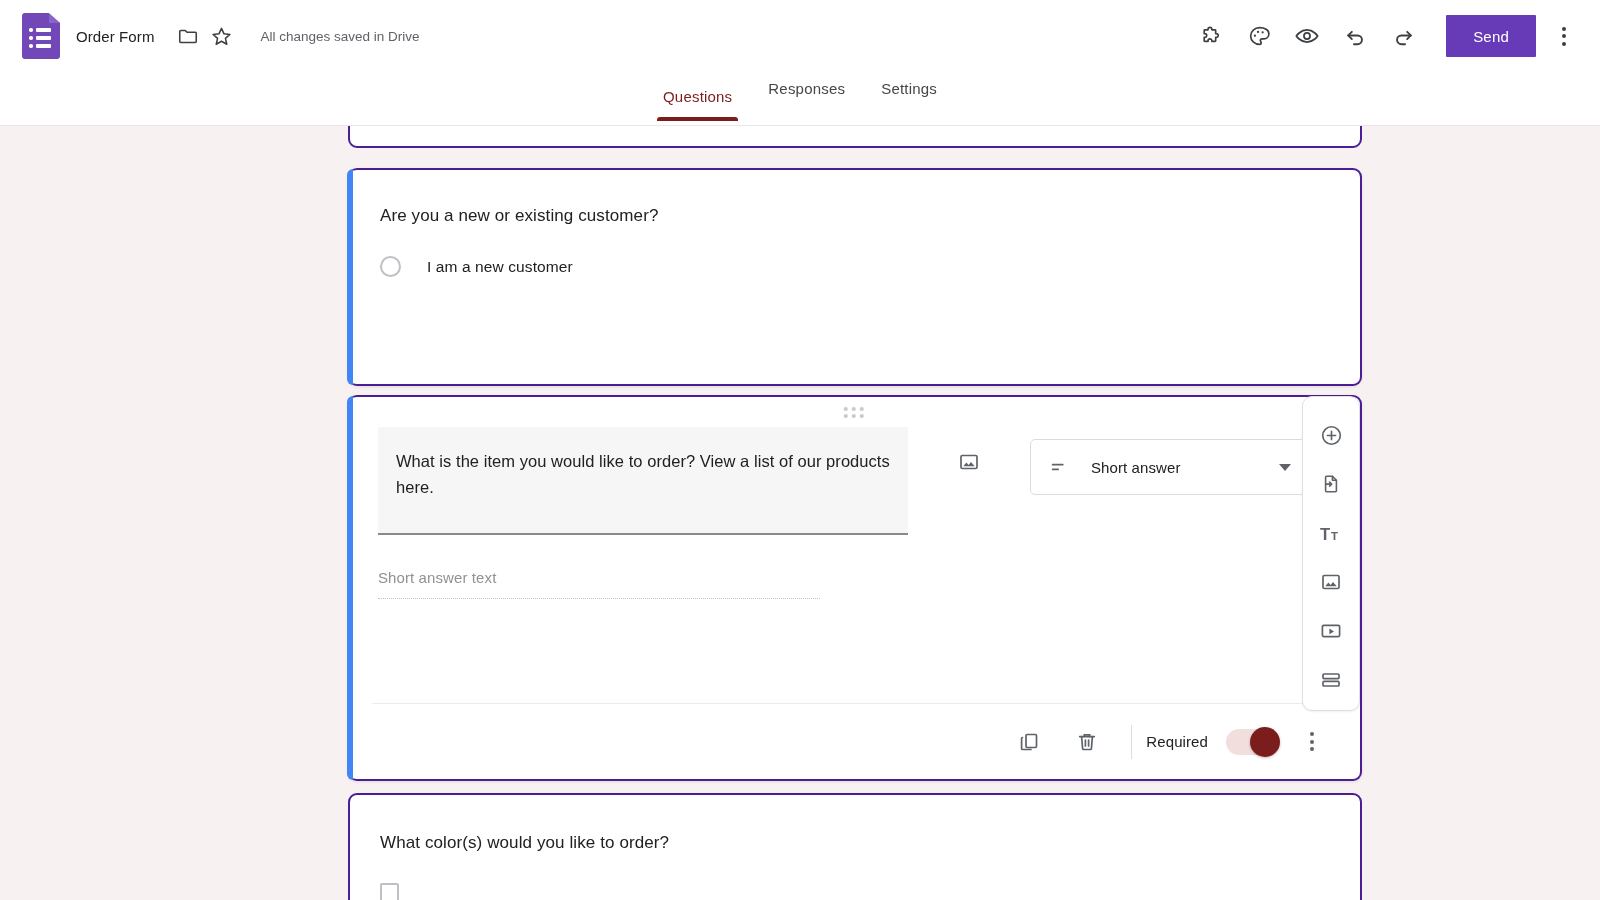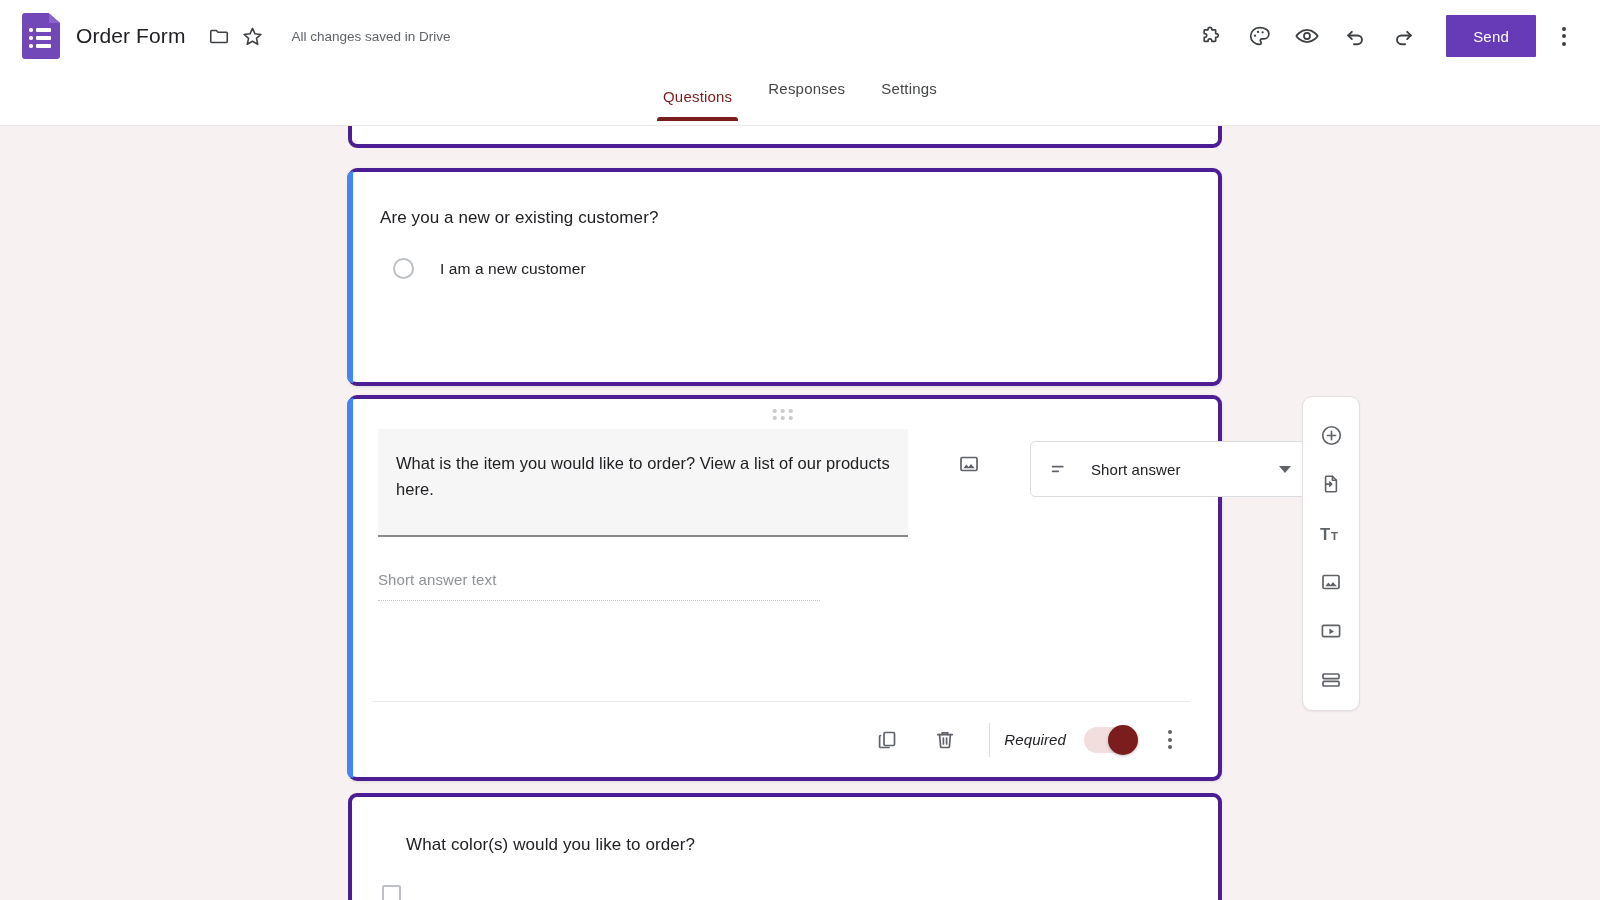--- a/index.html
+++ b/index.html
@@ -36,21 +36,21 @@
     width: 30%; height: 22%;
     background: #8a63c9;
     clip-path: polygon(0 0, 100% 100%, 0 100%);
   }
   .forms-logo .lines { position: absolute; left: 7px; top: 15px; }
   .forms-logo .lrow { display: flex; align-items: center; margin-bottom: 4.5px; }
   .forms-logo .dot { width: 3.5px; height: 3.5px; border-radius: 50%; background: #fff; margin-right: 3px; }
   .forms-logo .bar { width: 15px; height: 3.5px; background: #fff; border-radius: 1px; }
 
   .doc-title {
-    font-size: 21px; color: #202124;
+    font-size: 15px; color: #202124;
     letter-spacing: .1px;
     white-space: nowrap;
     margin-right: 16px;
   }
   .hdr-icon-btn {
     width: 34px; height: 34px;
     display: flex; align-items: center; justify-content: center;
     border-radius: 50%; flex: none;
   }
   .save-status {
@@ -105,23 +105,23 @@
 
   
   .canvas {
     position: absolute; top: 126px; left: 0;
     width: 1600px; height: 774px;
     background: #f8f1f1;
     overflow: hidden;
   }
   .card {
     position: absolute; left: 348px;
-    width: 874px;
+    width: 1014px;
     background: #fff;
-    border: 4px solid #4c1d95;
+    border: 2px solid #4c1d95;
     border-radius: 9px;
   }
   .card.selected {
     border-left: none;
     box-shadow: 0 1px 3px rgba(60,64,67,.12);
   }
   .card.selected::before {
     content: ""; position: absolute;
     left: -1px; top: -1px; bottom: -1px;
     width: 6px; background: #4285f4;
@@ -132,21 +132,21 @@
   #card-partial { top: -40px; height: 62px; }
 
   
   #card-q1 { top: 42px; height: 218px; }
   .q-title {
     font-size: 17px; color: #202124;
     padding: 36px 0 0 32px; letter-spacing: .1px;
   }
   .opt-row {
     display: flex; align-items: center;
-    padding: 0 4px 0 32px; margin-top: 30px; margin-left: 13px;
+    padding: 0 4px 0 32px; margin-top: 30px;
   }
   .radio {
     width: 21px; height: 21px; border-radius: 50%;
     border: 2px solid #bdc1c6; flex: none; background: #fff;
   }
   .opt-label { font-size: 15.5px; color: #202124; margin-left: 26px; letter-spacing: .1px; }
 
   
   #card-q2 { top: 269px; height: 386px; padding-left: 6px; }
   .drag-handle {
@@ -205,21 +205,21 @@
     height: 76px;
     border-top: 1px solid #eceaea;
     display: flex; align-items: center; justify-content: flex-end;
   }
   .foot-icon {
     width: 44px; height: 44px; margin-left: 14px;
     display: flex; align-items: center; justify-content: center;
     border-radius: 50%; flex: none;
   }
   .foot-divider { width: 1px; height: 34px; background: #e0dcdc; margin: 0 14px 0 22px; }
-  .req-label { font-size: 15px; color: #202124; letter-spacing: .1px; font-style: italic; }
+  .req-label { font-size: 15px; color: #202124; letter-spacing: .1px; }
   .toggle {
     width: 52px; height: 26px; border-radius: 13px;
     background: #f3dede; margin-left: 18px;
     position: relative; flex: none;
   }
   .toggle .knob {
     position: absolute; right: -2px; top: 50%;
     transform: translateY(-50%);
     width: 30px; height: 30px; border-radius: 50%;
     background: #7b1d1d;
@@ -227,21 +227,21 @@
   }
   .foot-kebab {
     width: 40px; height: 40px; margin-left: 14px;
     display: flex; flex-direction: column; align-items: center; justify-content: center;
     gap: 3.5px; flex: none;
   }
   .foot-kebab i { width: 4px; height: 4px; border-radius: 50%; background: #5f6368; display: block; }
 
   
   #card-q3 { top: 667px; height: 180px; }
-  .q3-title { font-size: 17px; color: #202124; padding: 38px 0 0 30px; letter-spacing: .1px; margin-left: 24px; }
+  .q3-title { font-size: 17px; color: #202124; padding: 38px 0 0 30px; letter-spacing: .1px; }
   .q3-check {
     margin: 30px 0 0 30px;
     width: 19px; height: 19px;
     border: 2px solid #bdc1c6; border-radius: 2px;
   }
 
   
   .side-toolbar {
     position: absolute; left: 1302px; top: 270px;
     width: 58px; height: 315px;

